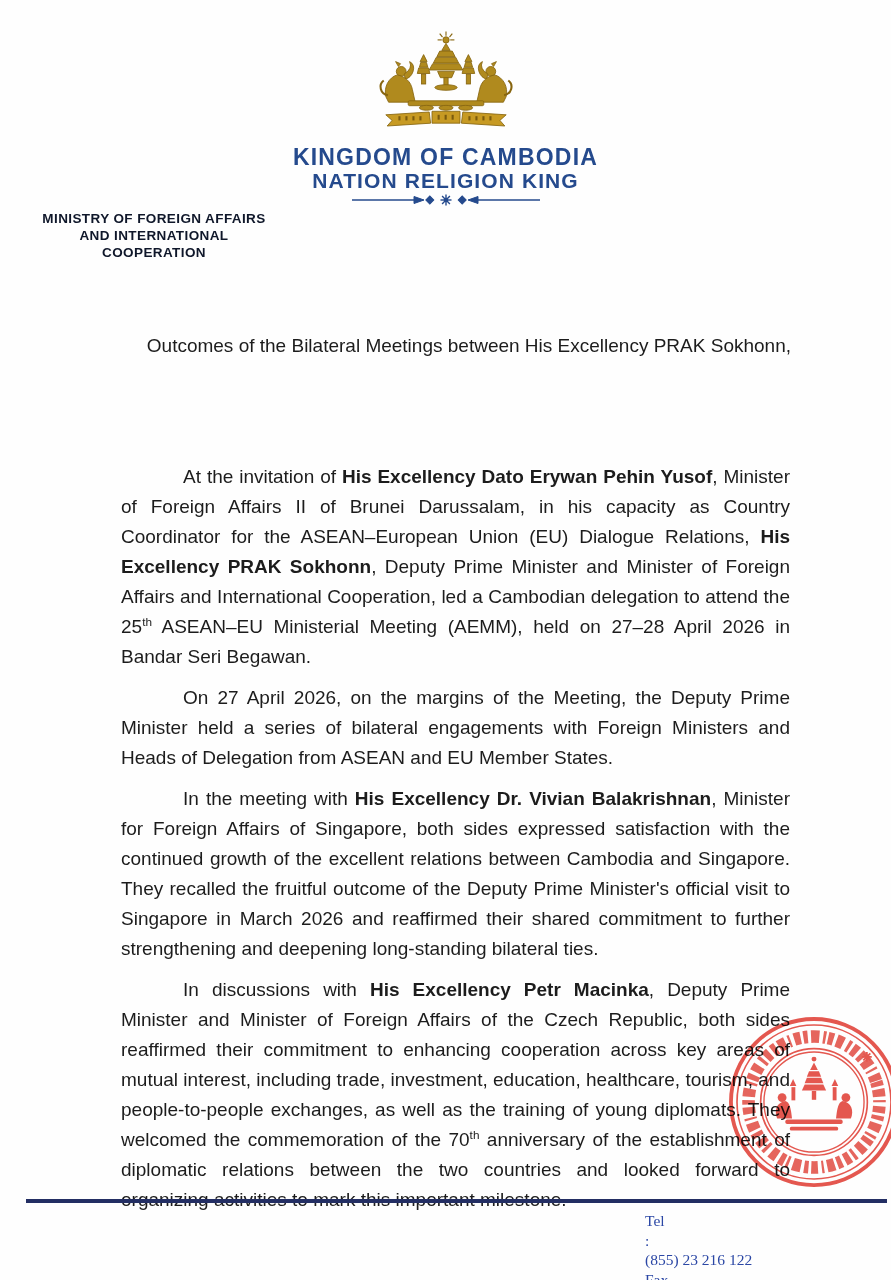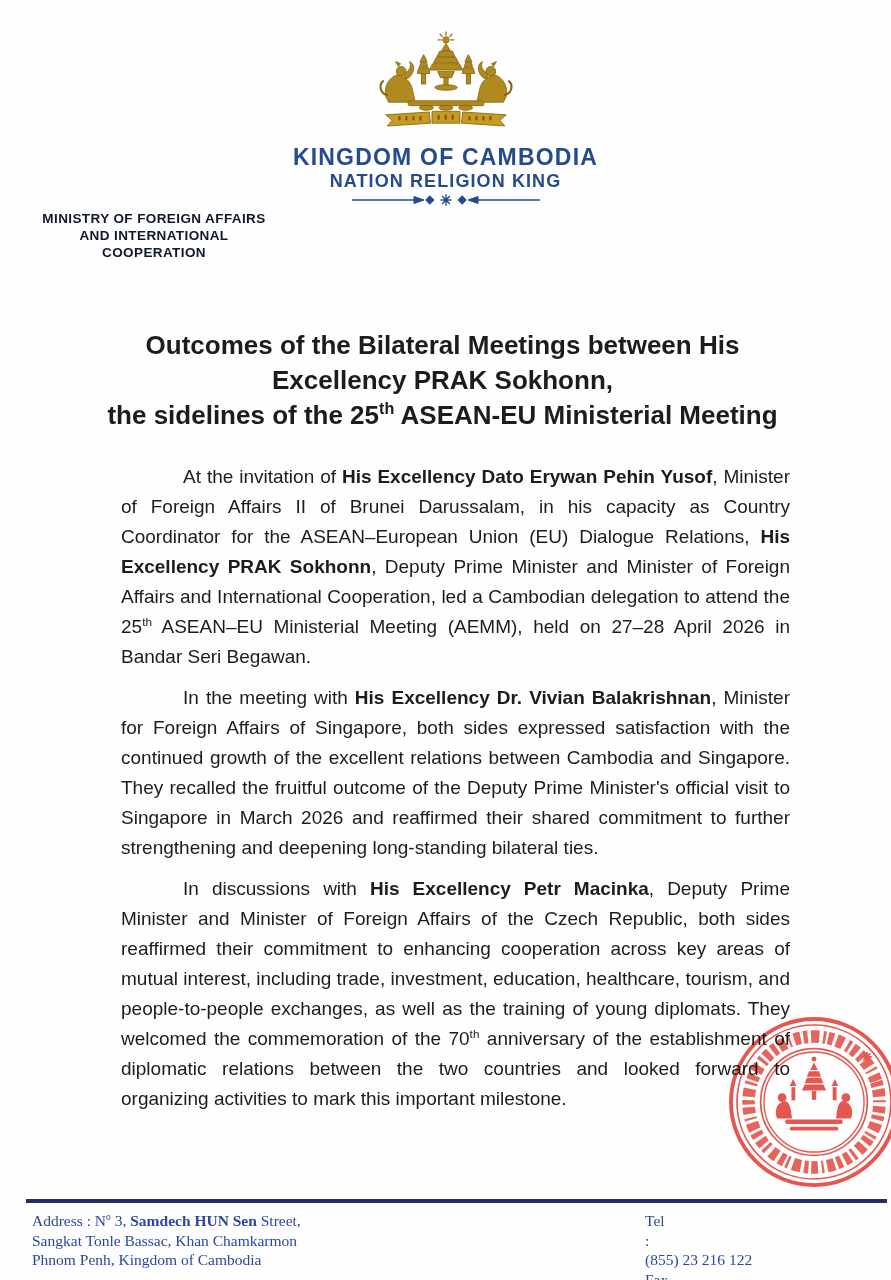--- a/index.html
+++ b/index.html
@@ -9,36 +9,36 @@
     font-family:"Liberation Sans",sans-serif;color:#1c1c1c;
   }
   
   .header-center{position:absolute;top:28px;left:0;width:100%;text-align:center;}
   .crest{display:block;margin:0 auto;}
   .kingdom-title{
     margin-top:4px;font-weight:bold;font-size:23px;letter-spacing:1.2px;
     color:#254a8d;line-height:26px;
   }
   .motto{
-    font-weight:bold;font-size:18px;letter-spacing:1.1px;color:#254a8d;line-height:22px;
+    font-weight:bold;font-size:21px;letter-spacing:1.1px;color:#254a8d;line-height:22px;
   }
   .divider-orn{display:block;margin:1px auto 0;}
   .ministry{
     position:absolute;top:210px;left:27px;width:254px;text-align:center;
     color:#0f172a;font-weight:bold;font-size:13.5px;line-height:17px;letter-spacing:.4px;
   }
   
   .meta-row{
     position:absolute;top:285px;left:35px;right:108px;
     display:flex;justify-content:space-between;font-size:20px;
   }
   
   .doc-title{
-    position:absolute;top:328px;left:94px;right:100px;text-align:center;
-    font-weight:bold;font-size:26px;line-height:35px;
+    position:absolute;top:328px;left:94px;right:100px;text-align:right;
+    font-weight:normal;font-size:19px;line-height:35px;
   }
   
   .body-text{
     position:absolute;top:462px;left:93px;right:101px;
     font-size:19px;line-height:30px;text-align:justify;margin-left:28px;
   }
   .body-text p{margin:0 0 11px 0;text-indent:62px;}
   .b{font-weight:bold;}
   sup{font-size:.62em;line-height:0;}
   
@@ -158,25 +158,25 @@
   </div>
 
   <div class="ministry">
     <div>MINISTRY OF FOREIGN AFFAIRS</div>
     <div>AND INTERNATIONAL COOPERATION</div>
   </div>
 
 
   <div class="doc-title">
     <div><span>Outcomes of the Bilateral Meetings between His Excellency PRAK Sokhonn,</span></div>
-    <div><span>the sidelines of the 25</span><sup>th</sup><span> ASEAN-EU Ministerial Meeting</span></div>
   </div>
 
   <div class="body-text">
     <p><span>At the invitation of </span><span class="b">His Excellency Dato Erywan Pehin Yusof</span><span>, Minister of Foreign Affairs II of Brunei Darussalam, in his capacity as Country Coordinator for the ASEAN–European Union (EU) Dialogue Relations, </span><span class="b">His Excellency PRAK Sokhonn</span><span>, Deputy Prime Minister and Minister of Foreign Affairs and International Cooperation, led a Cambodian delegation to attend the 25</span><sup>th</sup><span> ASEAN–EU Ministerial Meeting (AEMM), held on 27–28 April 2026 in Bandar Seri Begawan.</span></p>
+    <p><span>On 27 April 2026, on the margins of the Meeting, the Deputy Prime Minister held a series of bilateral engagements with Foreign Ministers and Heads of Delegation from ASEAN and EU Member States.</span></p>
     <p><span>In the meeting with </span><span class="b">His Excellency Dr. Vivian Balakrishnan</span><span>, Minister for Foreign Affairs of Singapore, both sides expressed satisfaction with the continued growth of the excellent relations between Cambodia and Singapore. They recalled the fruitful outcome of the Deputy Prime Minister's official visit to Singapore in March 2026 and reaffirmed their shared commitment to further strengthening and deepening long-standing bilateral ties.</span></p>
     <p><span>In discussions with </span><span class="b">His Excellency Petr Macinka</span><span>, Deputy Prime Minister and Minister of Foreign Affairs of the Czech Republic, both sides reaffirmed their commitment to enhancing cooperation across key areas of mutual interest, including trade, investment, education, healthcare, tourism, and people-to-people exchanges, as well as the training of young diplomats. They welcomed the commemoration of the 70</span><sup>th</sup><span> anniversary of the establishment of diplomatic relations between the two countries and looked forward to organizing activities to mark this important milestone.</span></p>
   </div>
 
   <svg class="stamp" width="176" height="176" viewBox="0 0 320 320">
     <g fill="none" stroke="#e2453c">
       <circle cx="160" cy="160" r="151" stroke-width="7"></circle>
       <circle cx="160" cy="160" r="140" stroke-width="3"></circle>
       <circle cx="160" cy="160" r="97" stroke-width="3"></circle>
       <circle cx="160" cy="160" r="91" stroke-width="2.5"></circle>
@@ -202,25 +202,20 @@
       <path d="M-52,-2 C-68,0 -73,16 -67,30 L-40,30 C-42,12 -44,0 -52,-2 Z"></path>
       <circle cx="58" cy="-8" r="8"></circle>
       <path d="M52,-2 C68,0 73,16 67,30 L40,30 C42,12 44,0 52,-2 Z"></path>
       <rect x="-52" y="32" width="104" height="8" rx="3"></rect>
       <rect x="-44" y="45" width="88" height="7" rx="3"></rect>
     </g>
   </svg>
 
   <div class="footer-rule"></div>
 
-  <div class="footer footer-address">
-    <div><span>Address : N</span><sup>o</sup><span> 3, </span><span class="b">Samdech HUN Sen</span><span> Street,</span></div>
-    <div><span>Sangkat Tonle Bassac, Khan Chamkarmon</span></div>
-    <div><span>Phnom Penh, Kingdom of Cambodia</span></div>
-  </div>
 
   <div class="footer footer-contacts">
     <div class="contact-row">
       <span class="contact-label">Tel</span>
       <span class="contact-sep">:</span>
       <span>(855) 23 216 122</span>
     </div>
     <div class="contact-row">
       <span class="contact-label">Fax</span>
       <span class="contact-sep">:</span>

